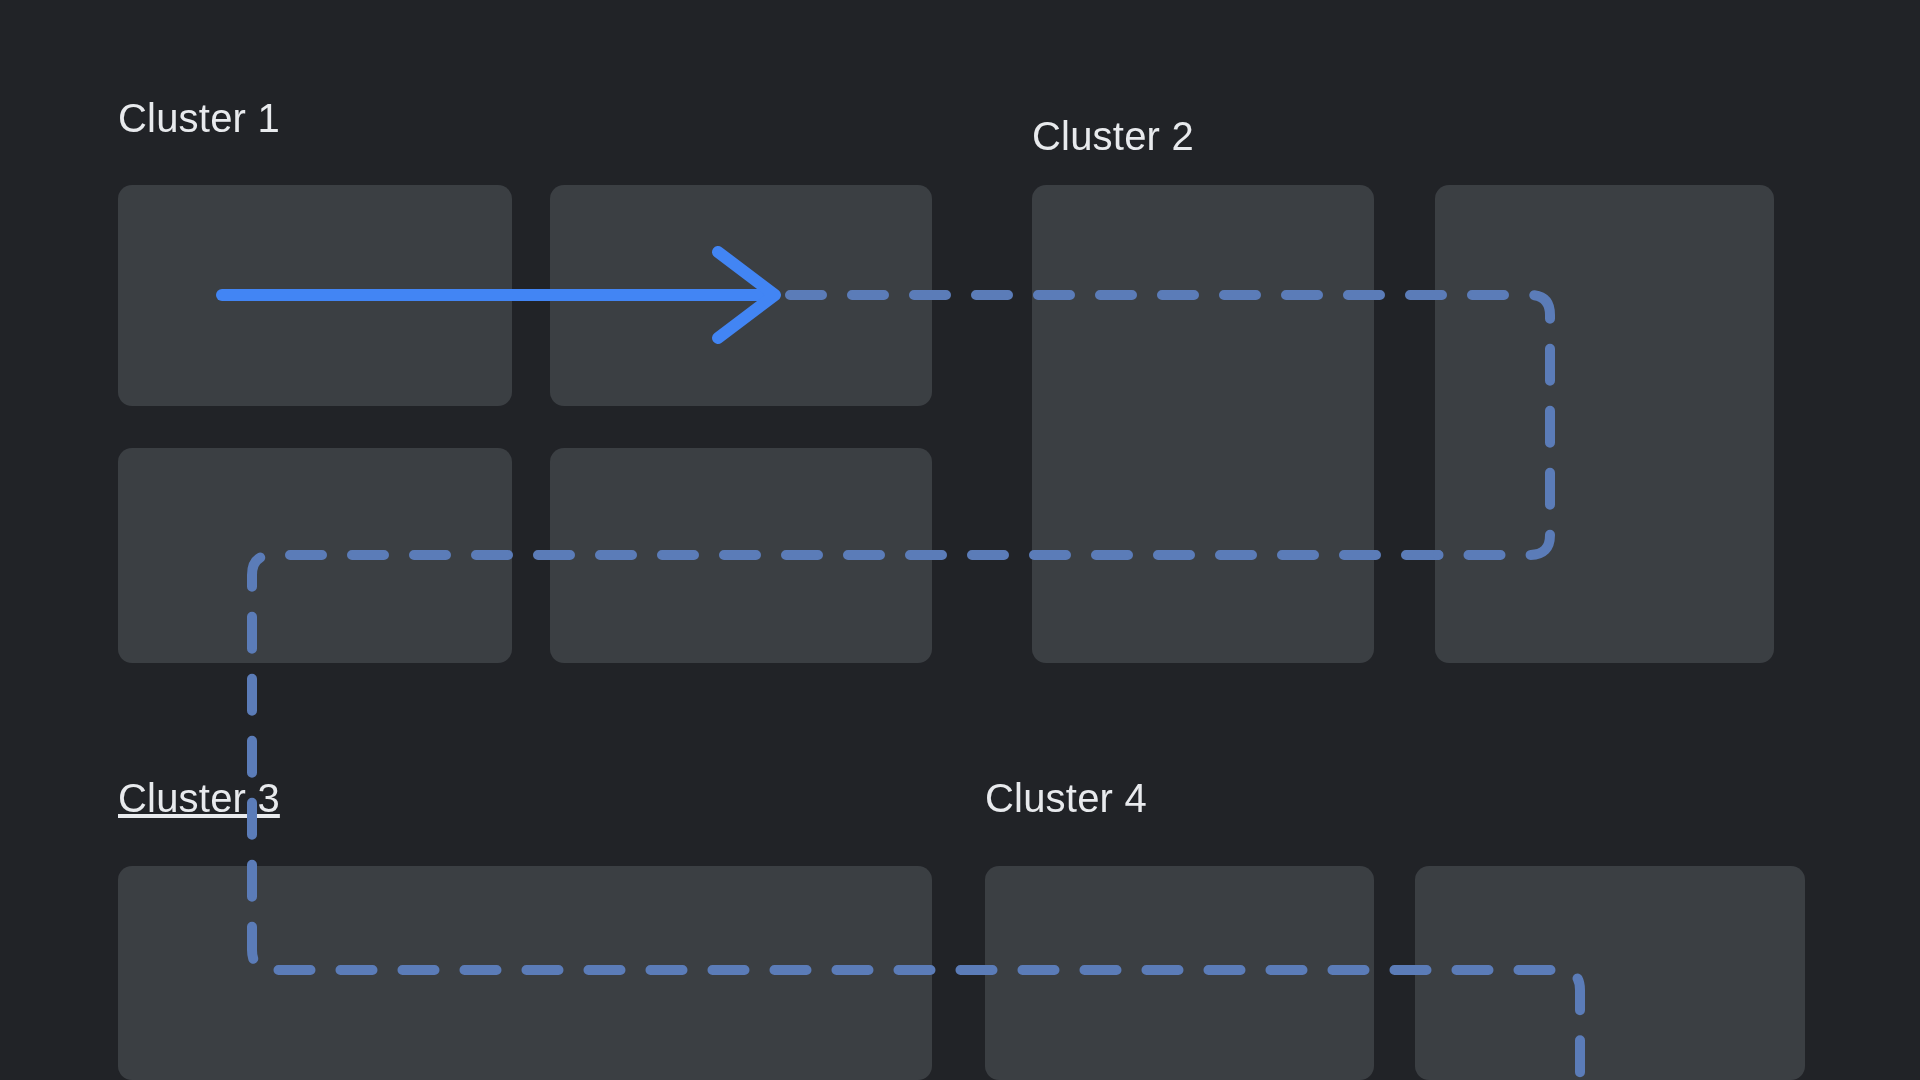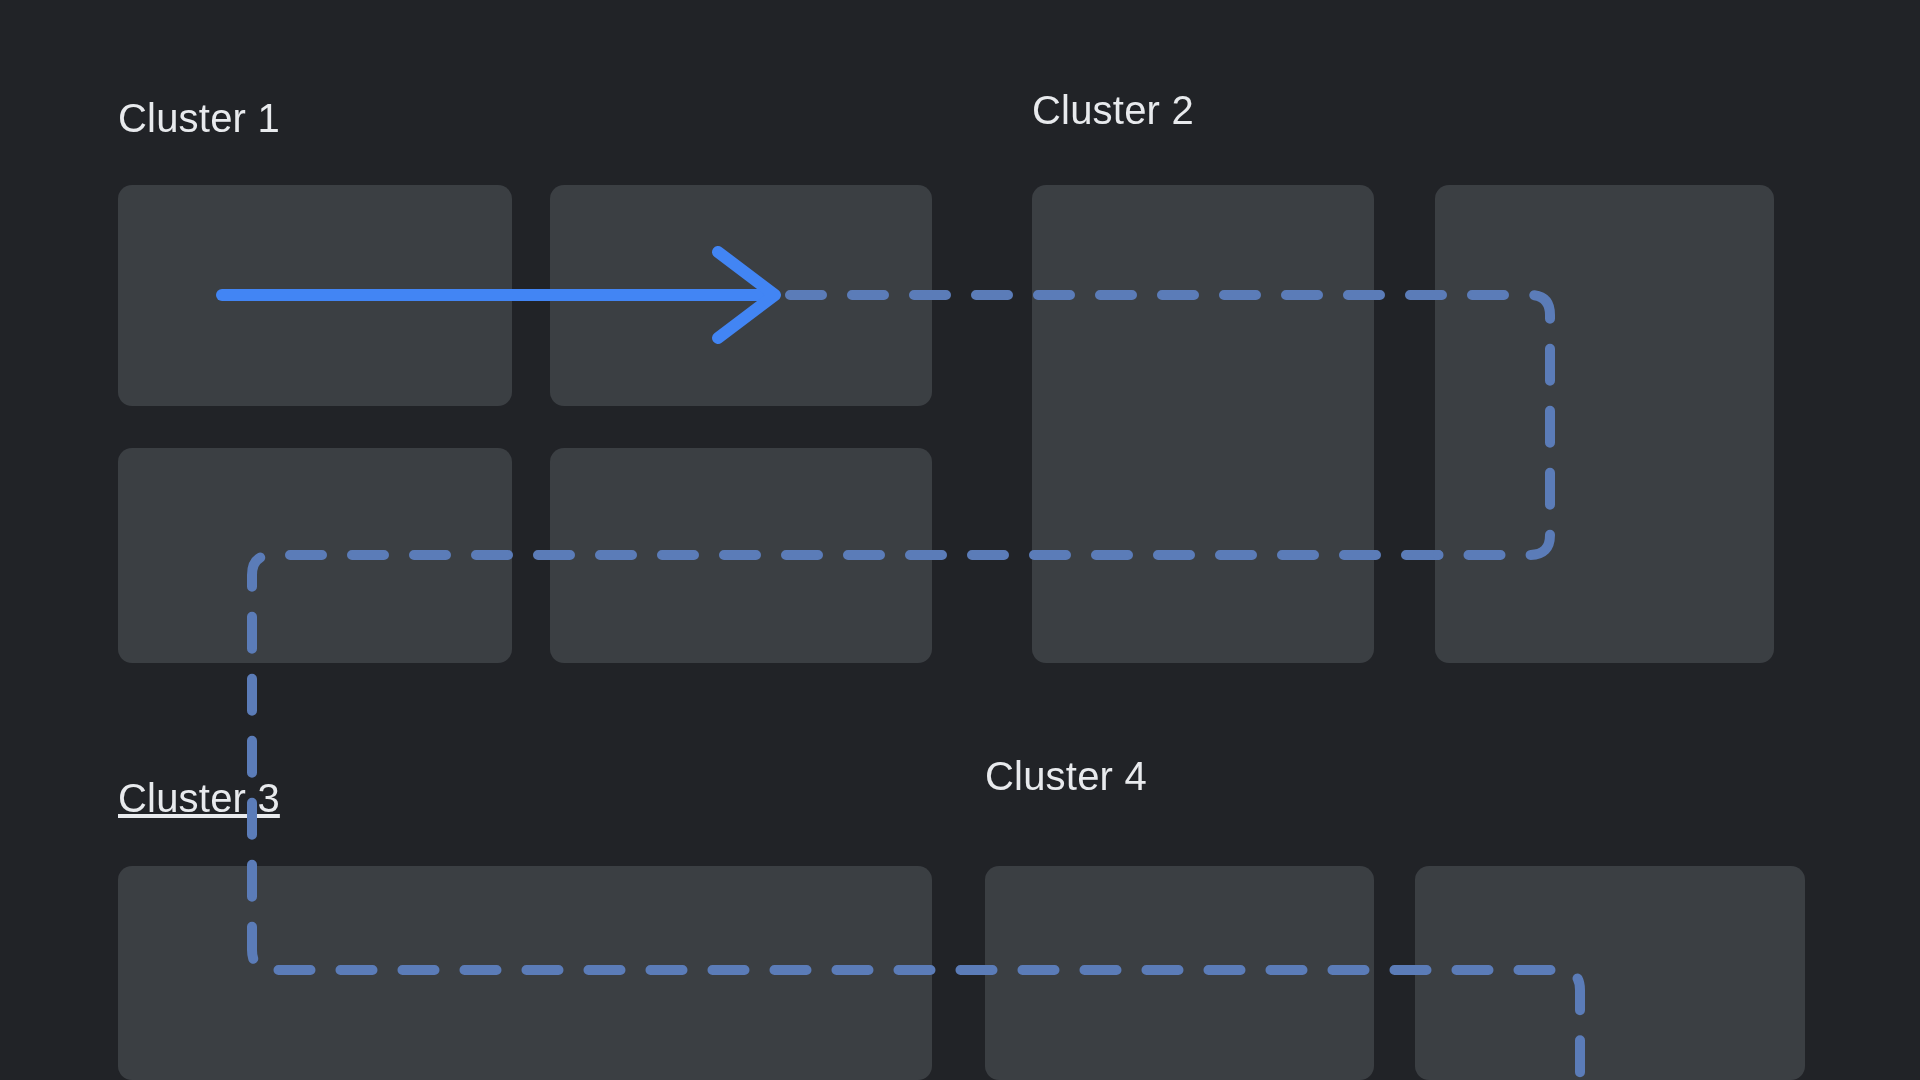--- a/index.html
+++ b/index.html
@@ -48,23 +48,23 @@
     stroke-linecap: round;
     stroke-linejoin: round;
   }
 </style>
 </head>
 <body>
 
 <div id="stage">
 
   <div class="cluster-label" style="left:118px; top:98px;">Cluster 1</div>
-  <div class="cluster-label" style="left:1032px; top:90px;">Cluster 2</div>
+  <div class="cluster-label" style="left:1032px; top:116px;">Cluster 2</div>
   <div class="cluster-label" style="left:118px; top:778px;text-decoration:underline;">Cluster 3</div>
-  <div class="cluster-label" style="left:985px; top:756px;">Cluster 4</div>
+  <div class="cluster-label" style="left:985px; top:778px;">Cluster 4</div>
 
   <div class="node-card" style="left:118px; top:185px; width:394px; height:221px;"></div>
   <div class="node-card" style="left:550px; top:185px; width:382px; height:221px;"></div>
   <div class="node-card" style="left:118px; top:448px; width:394px; height:215px;"></div>
   <div class="node-card" style="left:550px; top:448px; width:382px; height:215px;"></div>
 
   <div class="node-card" style="left:1032px; top:185px; width:342px; height:478px;"></div>
   <div class="node-card" style="left:1435px; top:185px; width:339px; height:478px;"></div>
 
   <div class="node-card" style="left:118px; top:866px; width:814px; height:214px;"></div>

